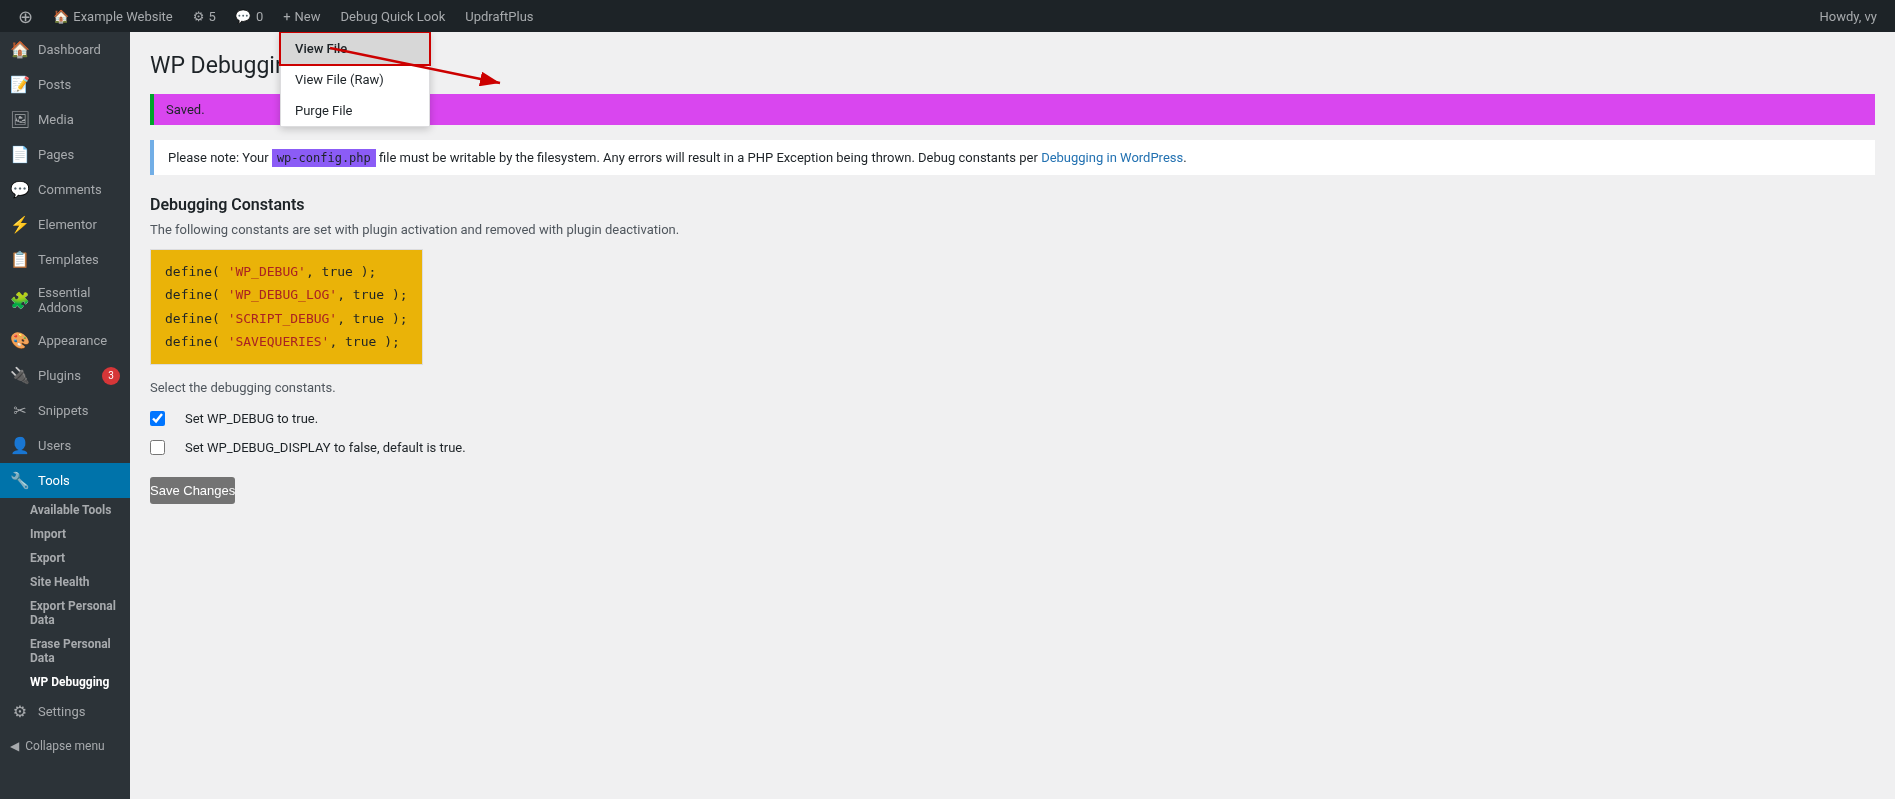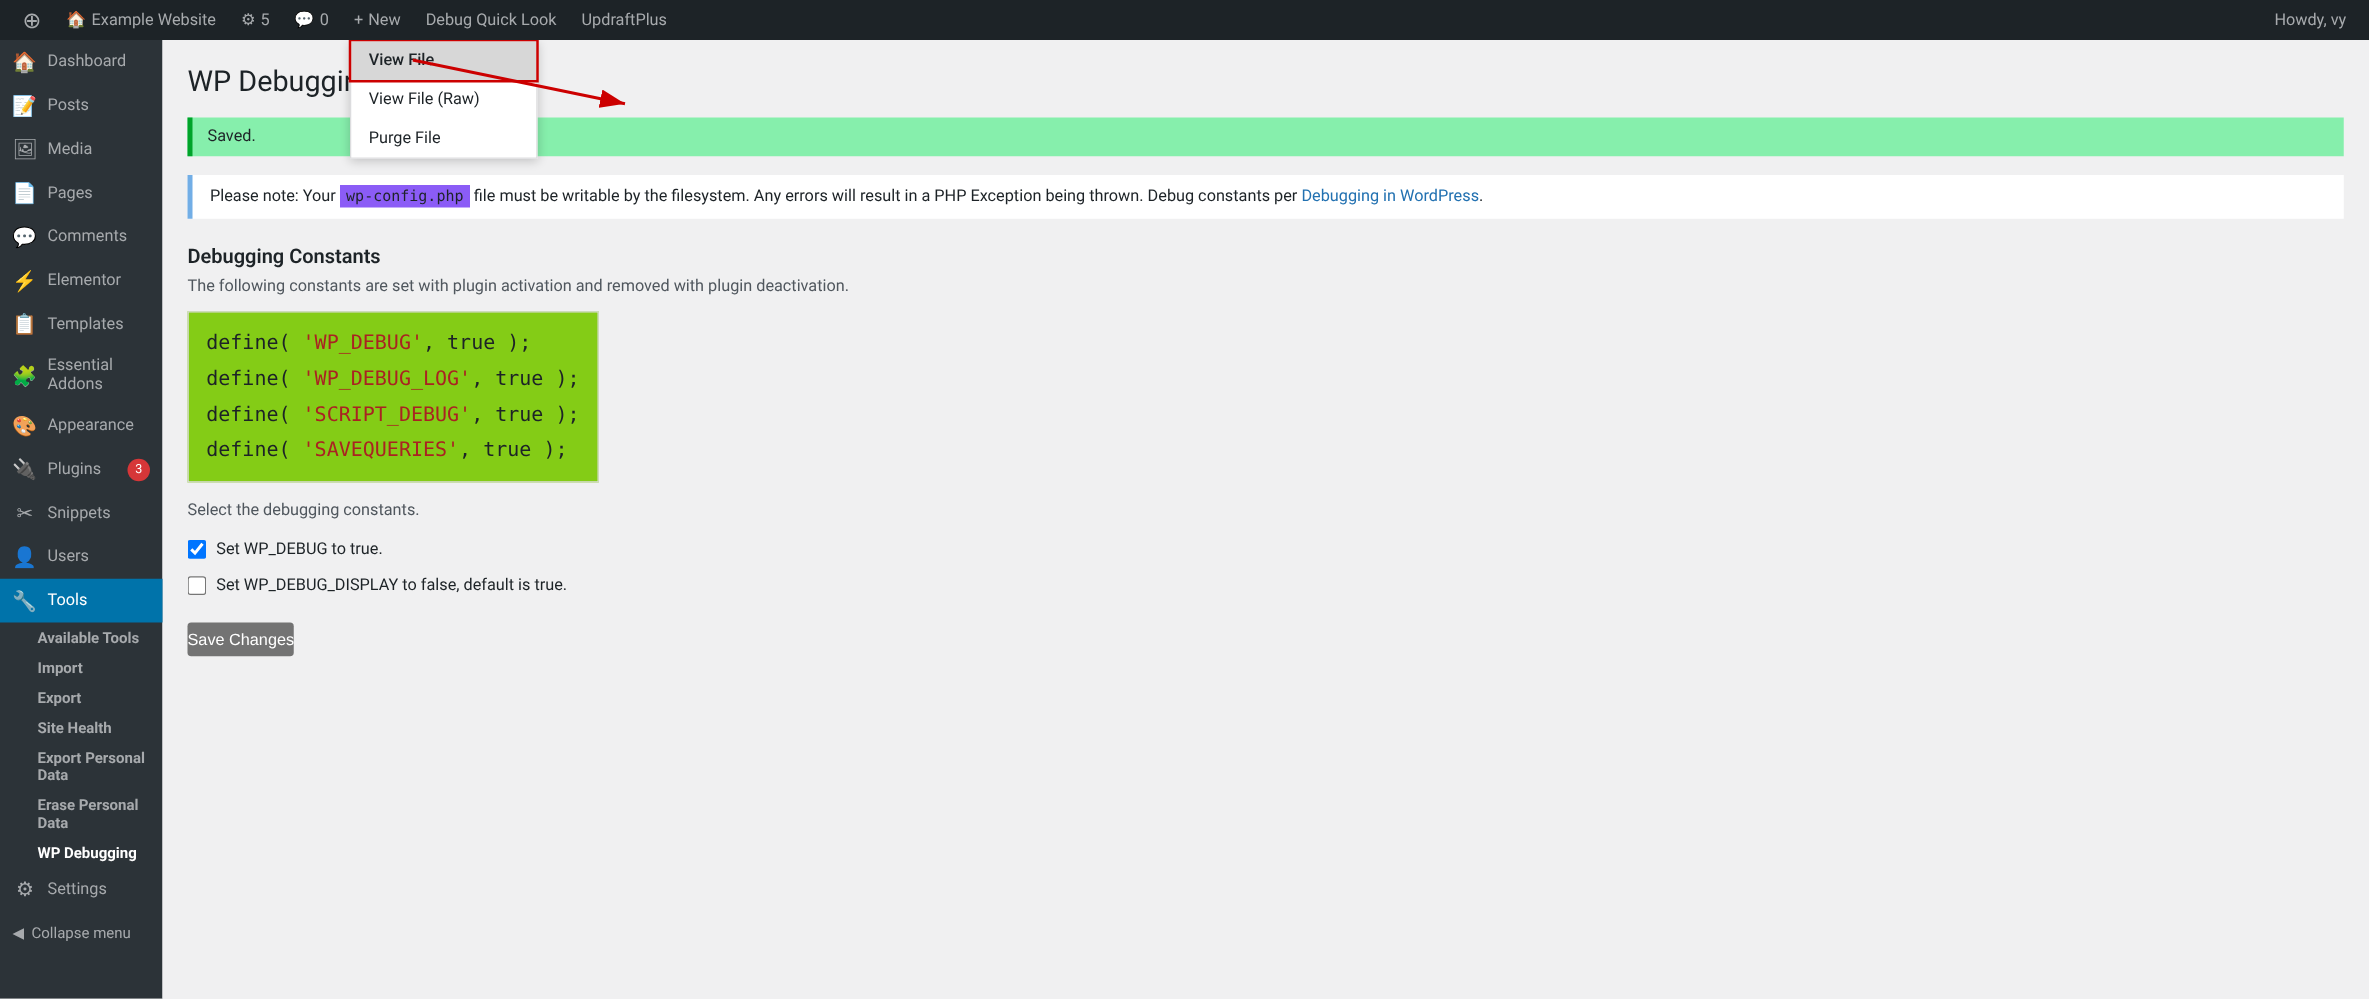--- a/index.html
+++ b/index.html
@@ -60,41 +60,41 @@
     
     #wpcontent {
       flex: 1;
       padding: 20px 20px 20px 20px;
       background: #f0f0f1;
     }
     .page-title {
       font-size: 23px; font-weight: 400; color: #1d2327; margin-bottom: 15px;
     }
     .notice-success {
-      background: #86efac; border-left: 4px solid #00a32a;
+      background: #d946ef; border-left: 4px solid #00a32a;
       padding: 8px 12px; margin-bottom: 15px; color: #1d2327;
     }
     .notice-info {
       background: #fff; border-left: 4px solid #72aee6;
       padding: 10px 14px; margin-bottom: 20px; color: #1d2327; font-size: 13px;
     }
     .notice-info code {
       background: #8b5cf6; padding: 2px 5px; font-family: monospace; font-size: 12px;
     }
     .notice-info a { color: #2271b1; text-decoration: none; }
     .section-title { font-size: 16px; font-weight: 600; margin-bottom: 8px; }
     .section-desc { font-size: 13px; color: #50575e; margin-bottom: 12px; }
     .code-block {
-      background: #84cc16; border: 1px solid #dcdcde;
-      padding: 10px 14px; font-family: monospace; font-size: 16px;
+      background: #eab308; border: 1px solid #dcdcde;
+      padding: 10px 14px; font-family: monospace; font-size: 13px;
       color: #1d2327; margin-bottom: 15px; width: fit-content;
     }
     .code-block div { line-height: 1.8; }
     .select-label { font-size: 13px; color: #50575e; margin-bottom: 16px; }
-    .checkbox-row { display: flex; align-items: center; gap: 8px; margin-bottom: 14px; font-size: 13px; }
+    .checkbox-row { display: flex; align-items: center; gap: 20px; margin-bottom: 14px; font-size: 13px; }
     .checkbox-row input[type="checkbox"] { width: 15px; height: 15px; cursor: pointer; }
     .btn-primary {
       background: #737373; color: #fff; border: none; border-radius: 3px;
       padding: 6px 0; font-size: 13px; cursor: pointer; margin-top: 8px;
     }
     .dropdown-menu {
       position: fixed;
       top: 32px;
       left: 280px;
       background: #fff;

